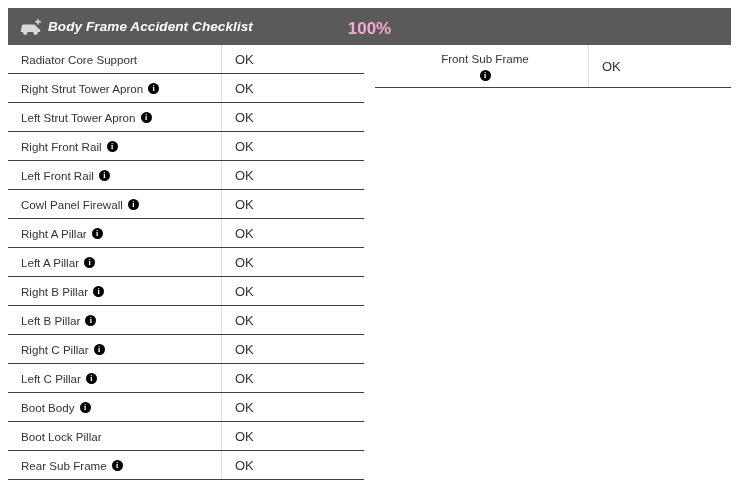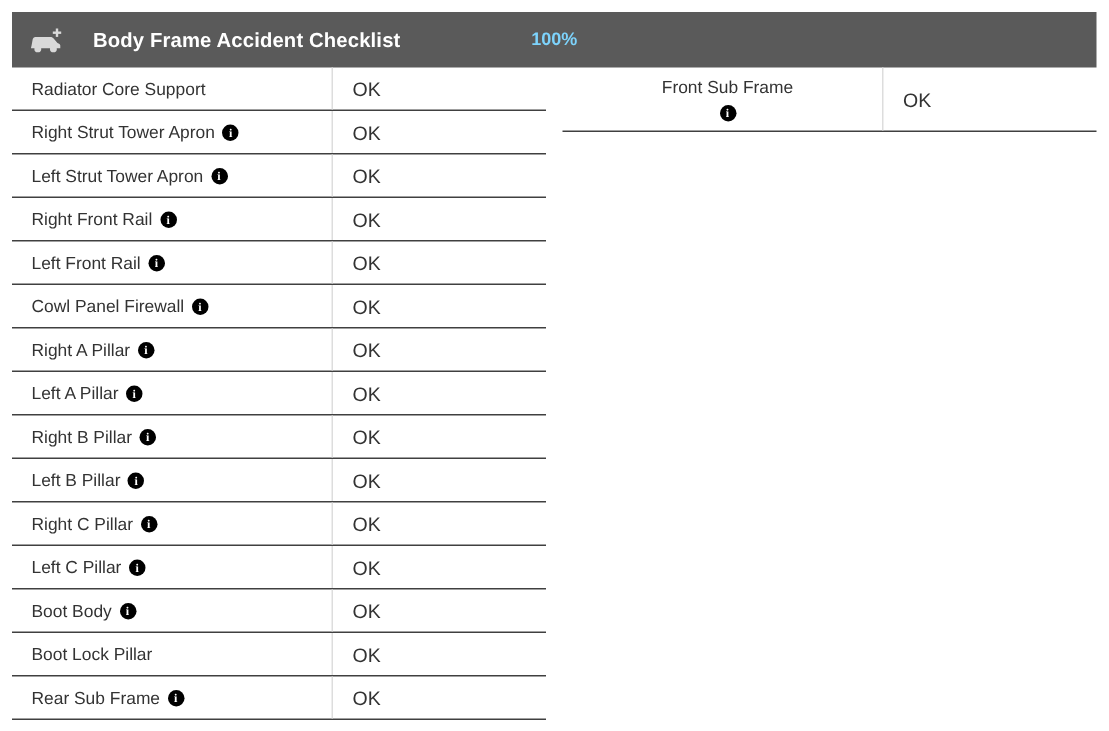--- a/index.html
+++ b/index.html
@@ -29,42 +29,43 @@
     height: 37px;
     background: #5a5a5a;
     display: flex;
     align-items: center;
     box-sizing: border-box;
     padding: 0 14px 0 10px;
   }
   .header-left {
     display: flex;
     align-items: center;
-    gap: 18px;
+    gap: 4px;
     flex: 1 1 auto;
     min-width: 0;
+    font-style: italic;
   }
   .car-icon {
     width: 26px;
     height: 20px;
     position: relative;
     display: inline-block;
     flex: 0 0 auto;
   }
   .car-icon svg { display: block; }
   .header-title {
     color: #ffffff;
     font-size: 13.5px;
     font-weight: bold;
     letter-spacing: 0.1px;
     white-space: nowrap;
   }
   .header-percent {
-    color: #7dd3fc;
-    font-size: 12px;
+    color: #f9a8d4;
+    font-size: 17px;
     font-weight: bold;
     position: absolute;
     left: 50%;
     transform: translateX(-50%);
     top: 11px;
   }
   
   .content {
     position: absolute;
     left: 8px;

